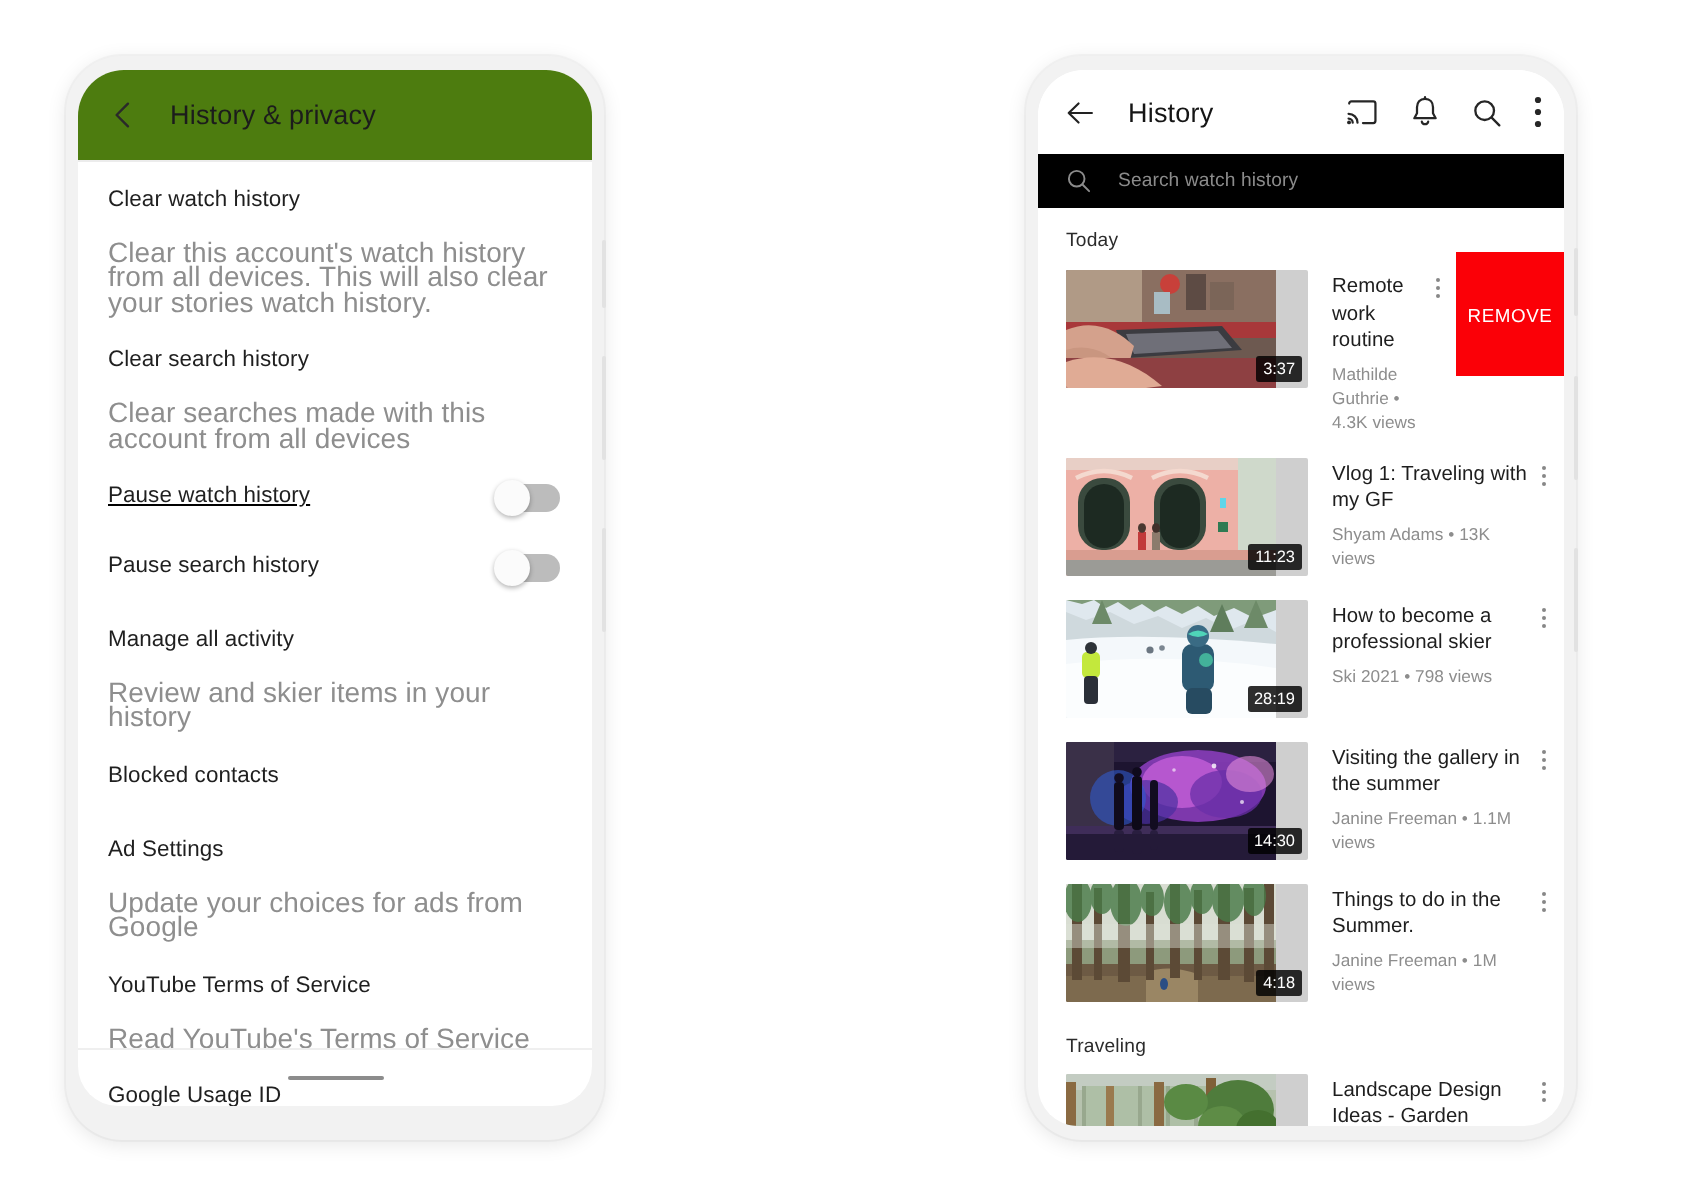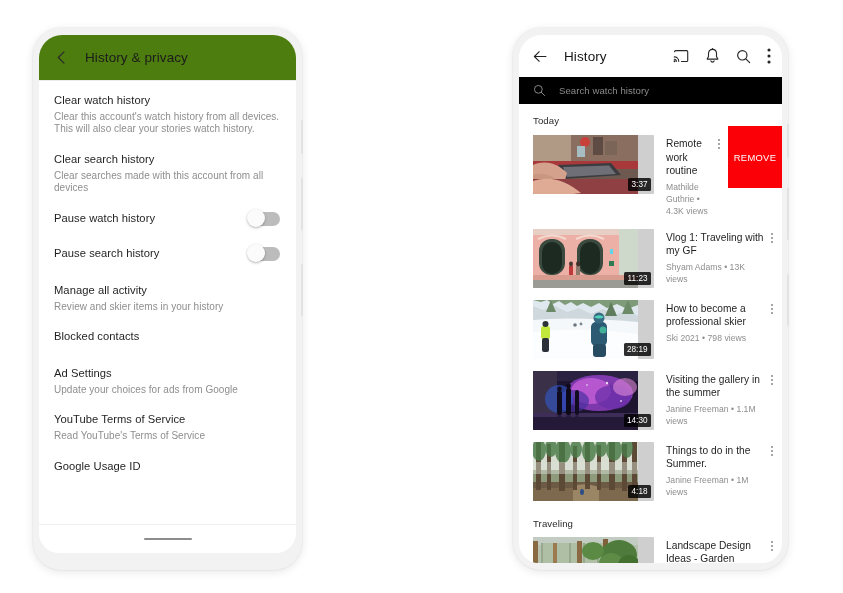--- a/index.html
+++ b/index.html
@@ -85,24 +85,24 @@
     margin-bottom: 16px;
   }
   .setting-text { flex: 1 1 auto; min-width: 0; }
   .setting-title {
     font-size: 11.2px;
     color: #1f1f1f;
     line-height: 15px;
     letter-spacing: .05px;
   }
   .setting-sub {
-    font-size: 10px;
+    font-size: 14px;
     color: #8e8e8e;
     line-height: 12.4px;
-    margin-top: 3px;
+    margin-top: 12px;
     letter-spacing: .04px;
   }
   .toggle {
     flex: 0 0 auto;
     width: 31px; height: 14px;
     border-radius: 8px;
     background: #bcbcbc;
     position: relative;
     margin-top: 1px;
     margin-left: 10px;
@@ -277,21 +277,21 @@
         </div>
       </div>
 
       <div class="setting-row" style="margin-top:6px;">
         <div class="setting-text">
           <div class="setting-title">Clear search history</div>
           <div class="setting-sub">Clear searches made with this account from all devices</div>
         </div>
       </div>
 
-      <div class="setting-row" style="margin-top:14px;margin-bottom:20px;align-items:center;">
+      <div class="setting-row" style="margin-top:14px;margin-bottom:20px;align-items:center;text-decoration:underline;">
         <div class="setting-text">
           <div class="setting-title">Pause watch history</div>
         </div>
         <div class="toggle">
           <div class="knob"></div>
         </div>
       </div>
 
       <div class="setting-row" style="margin-bottom:22px;align-items:center;">
         <div class="setting-text">

